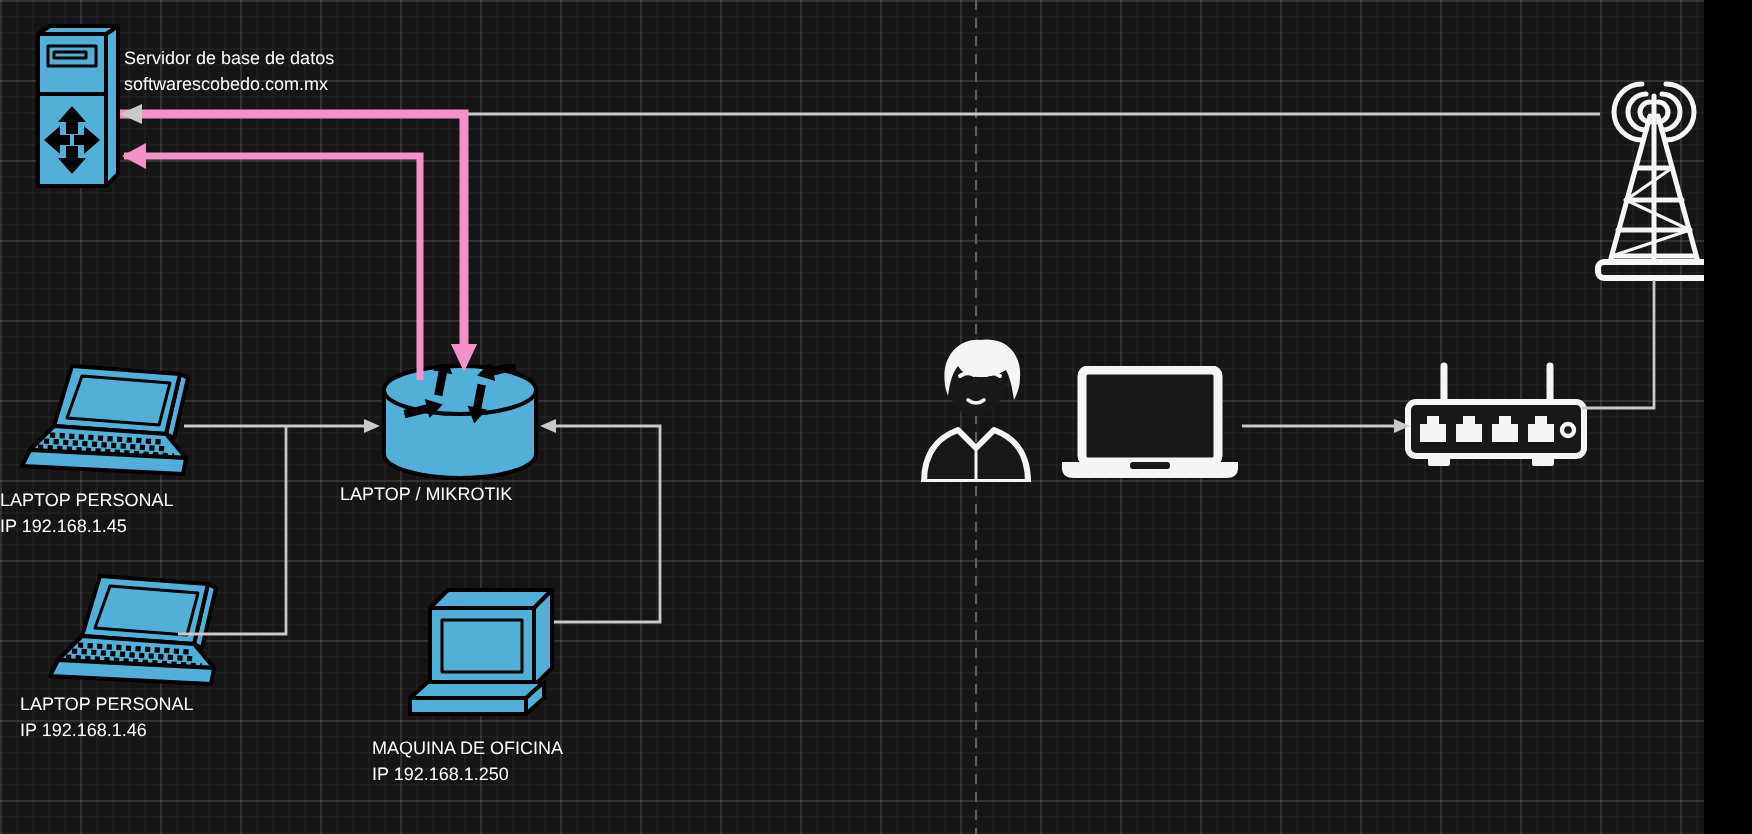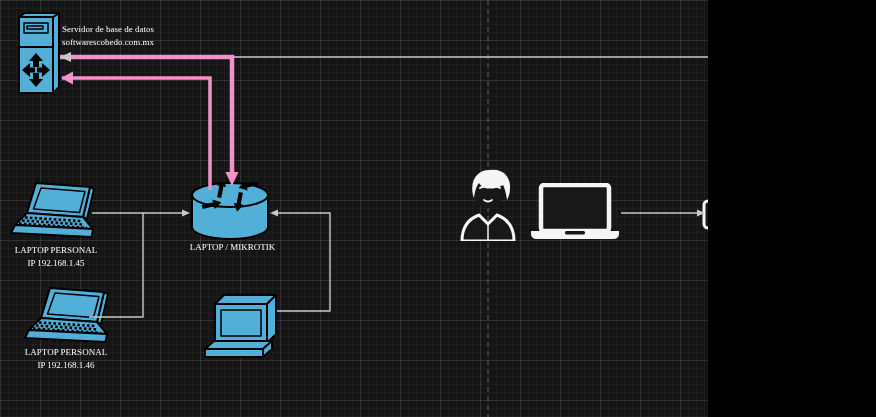--- a/index.html
+++ b/index.html
@@ -2,34 +2,34 @@
 <html style="--canvas-bg: #151515; --node-fill: #52AFD8; --node-stroke: #000000; --arrow-pink: #F491C8; --connector-gray: #C9C9C9; --icon-white: #F5F5F5; --label-text: #FFFFFF; --divider: #606060;"><head>
 <meta charset="utf-8">
 <style>
   :root{
     --canvas-bg:#151515; --node-fill:#52AFD8; --node-stroke:#000000;
     --arrow-pink:#F491C8; --connector-gray:#C9C9C9; --icon-white:#F5F5F5;
     --label-text:#FFFFFF; --divider:#606060;
   }
   html,body{margin:0;padding:0;background:#000;}
   #canvas{
-    position:relative;width:708px;height:417px;overflow:hidden;
+    position:relative;width:852px;height:417px;overflow:hidden;
     background-color:var(--canvas-bg);
     background-image:
       linear-gradient(rgba(255,255,255,0.035) 1px, transparent 1px),
       linear-gradient(90deg, rgba(255,255,255,0.035) 1px, transparent 1px),
       linear-gradient(rgba(255,255,255,0.085) 1px, transparent 1px),
       linear-gradient(90deg, rgba(255,255,255,0.085) 1px, transparent 1px);
     background-size:8px 8px,8px 8px,40px 40px,40px 40px;
-    font-family:Liberation Serif, serif;
+    font-family:Liberation Sans, sans-serif;
   }
   .node{position:absolute;}
   .lbl{
     position:absolute;color:var(--label-text);font-size:9px;line-height:13px;
-    text-align:center;white-space:nowrap;
+    text-align:left;white-space:nowrap;
   }
   .lbl.left{text-align:left;}
   .layer{position:absolute;left:0;top:0;pointer-events:none;}
   .bfill{fill:var(--node-fill);stroke:var(--node-stroke);stroke-width:2;stroke-linejoin:round;}
   .bfill1{fill:var(--node-fill);stroke:var(--node-stroke);stroke-width:1.5;stroke-linejoin:round;}
   .blk{fill:var(--node-stroke);stroke:none;}
   .bdash{stroke:var(--node-stroke);stroke-width:2.6;fill:none;stroke-dasharray:2.6 2.2;}
   .wstroke{stroke:var(--icon-white);fill:none;stroke-linecap:round;stroke-linejoin:round;}
   .wfill{fill:var(--icon-white);stroke:none;}
   .dfill{fill:#181818;}
@@ -241,14 +241,18 @@
 
   <div class="lbl" style="left:10px;top:346px;width:112px;">
     <div>LAPTOP PERSONAL</div>
     <div>IP 192.168.1.46</div>
   </div>
 
   <div class="lbl" style="left:170px;top:241px;width:125px;">
     <div>LAPTOP / MIKROTIK</div>
   </div>
 
+  <div class="lbl" style="left:186px;top:368px;width:125px;">
+    <div>MAQUINA DE OFICINA</div>
+    <div>IP 192.168.1.250</div>
+  </div>
 
 </div>
 
 </body></html>

